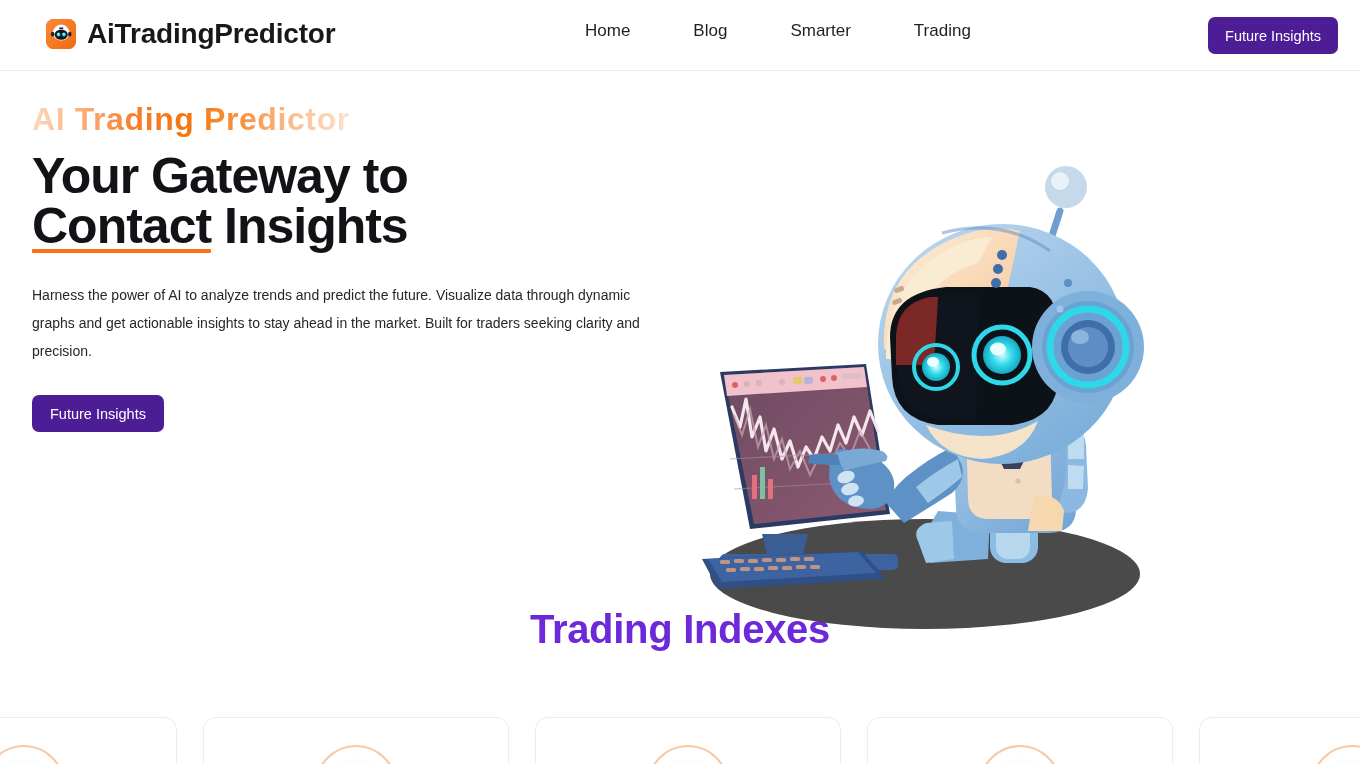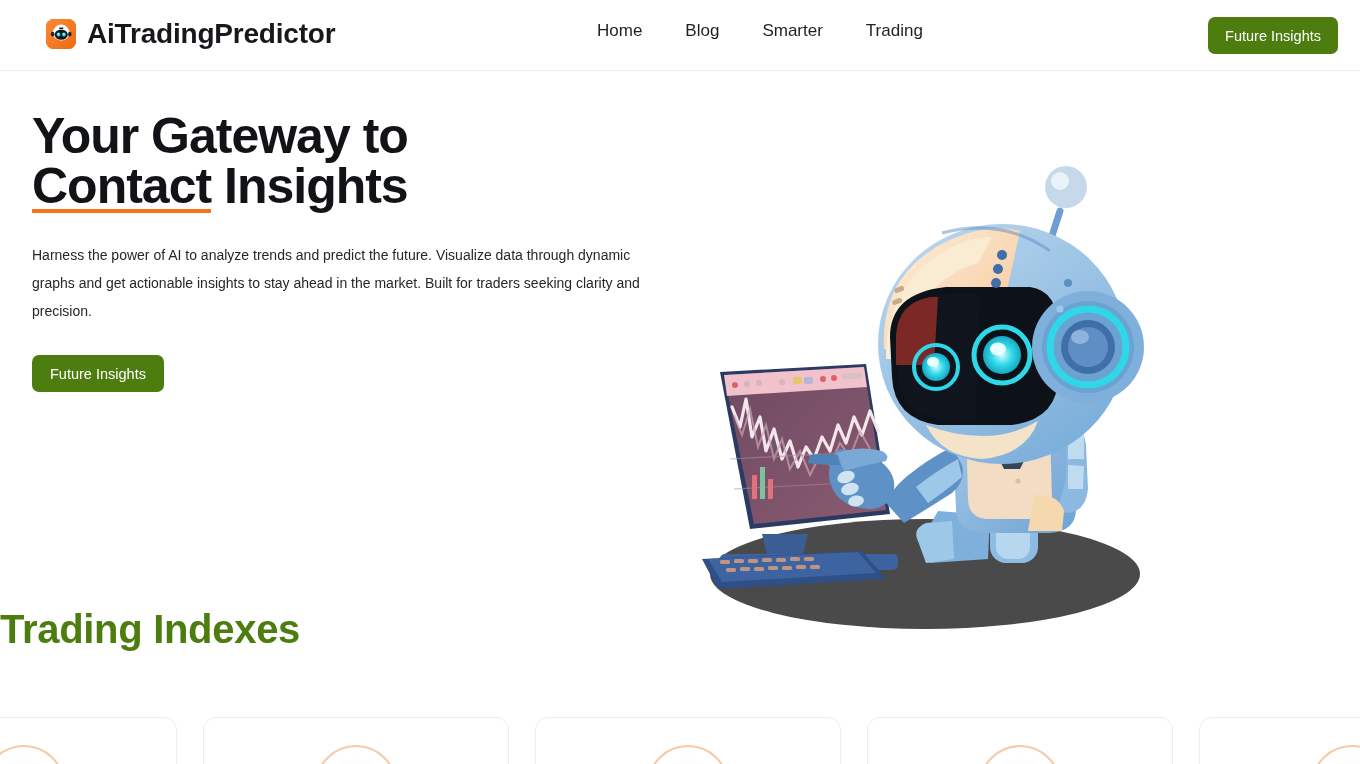--- a/index.html
+++ b/index.html
@@ -41,33 +41,32 @@
     color: #16181c;
     letter-spacing: -0.2px;
     white-space: nowrap;
   }
 
   .nav {
     position: absolute;
     left: 585px; top: 0;
     height: 60px;
     display: flex; align-items: center;
-    gap: 43px;
-    margin-left: 12px;
+    gap: 63px;
   }
   .nav a {
     font-size: 17px;
     color: #1d2025;
     text-decoration: none;
     white-space: nowrap;
     line-height: 1;
   }
 
   .btn-orange {
-    background: #4d7c0f;
+    background: #4c1d95;
     color: #ffffff;
     border: none;
     border-radius: 7px;
     font-family: "Liberation Sans", sans-serif;
     cursor: pointer;
     white-space: nowrap;
   }
   .header-cta {
     position: absolute;
     right: 22px; top: 17px;
@@ -142,25 +141,25 @@
 
   .hero-art {
     position: absolute;
     left: 690px; top: 88px;
     width: 460px; height: 470px;
   }
   .hero-art svg { display: block; width: 100%; height: 100%; }
 
   
   .section-title {
-    text-align: left;
+    text-align: center;
     font-size: 40px;
     font-weight: 700;
     letter-spacing: -0.3px;
-    color: #4d7c0f;
+    color: #6d28d9;
     margin-top: 6px;
   }
 
   .carousel {
     position: absolute;
     left: 0; top: 717px;
     width: 1360px; height: 47px;
     overflow: hidden;
   }
   .carousel-track {
@@ -225,20 +224,21 @@
     <a href="#">Smarter</a>
     <a href="#">Trading</a>
   </nav>
 
   <button class="btn-orange header-cta">Future Insights</button>
 </div>
 
 <div class="hero">
 
   <div class="hero-left">
+    <div class="eyebrow">AI Trading Predictor</div>
 
     <h1 class="hero-title">
       <span>Your Gateway to</span><br>
       <span class="u">Contact</span><span> Insights</span><br>
     </h1>
 
     <p class="hero-sub">Harness the power of AI to analyze trends and predict the future. Visualize data through dynamic graphs and get actionable insights to stay ahead in the market. Built for traders seeking clarity and precision.</p>
 
     <button class="btn-orange hero-cta">Future Insights</button>
   </div>

